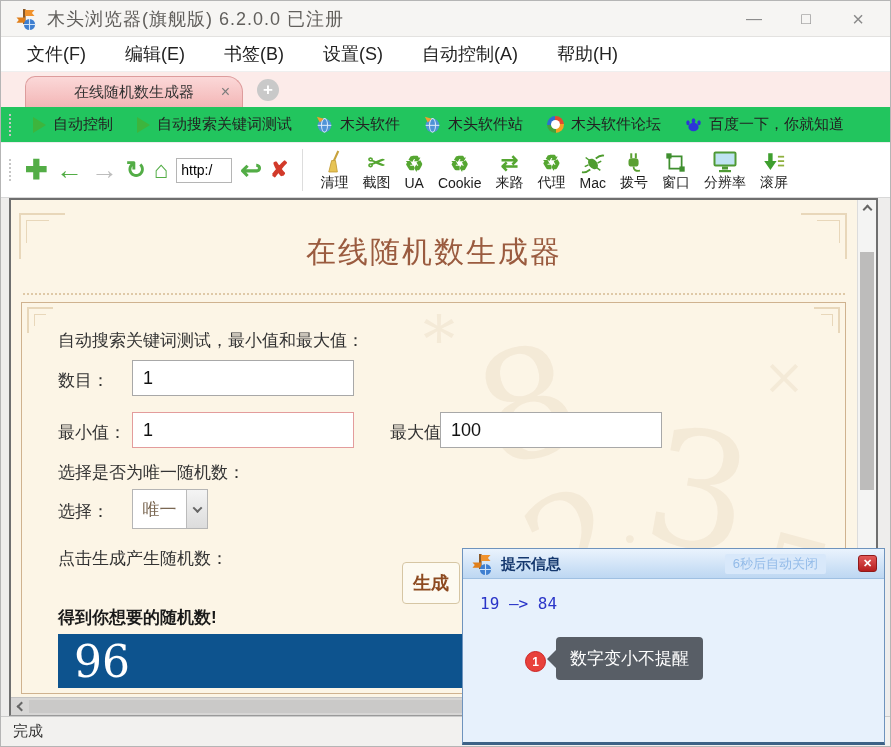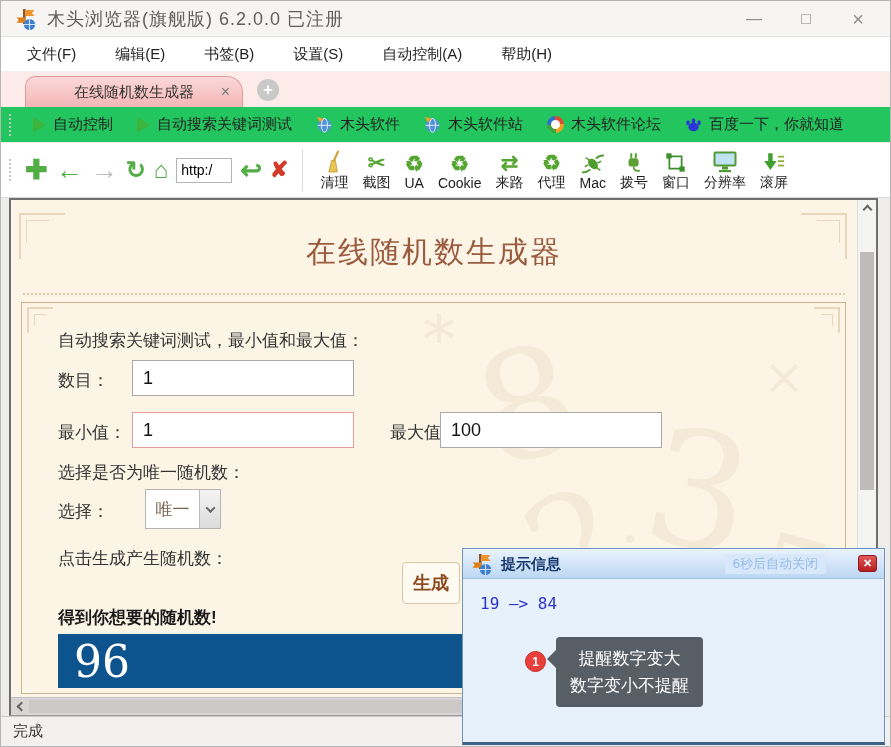--- a/index.html
+++ b/index.html
@@ -13,21 +13,21 @@
   .app-logo { width:24px; height:24px; margin:0 10px 0 12px; }
   .win-title { font-size:18px; color:#615f5c; letter-spacing:1px; }
   .win-controls { position:absolute; right:6px; top:0; height:36px; display:flex; }
   .win-btn { width:52px; height:36px; display:flex; align-items:center; justify-content:center;
              color:#8a8a8a; font-size:16px; cursor:default; }
   .win-btn.close { font-size:20px; }
 
   
   .menubar { position:absolute; left:0; top:36px; right:0; height:35px; background:#fff;
              border-bottom:1px solid #efefef; display:flex; align-items:center; padding-left:20px; }
-  .menu-item { font-size:15px; color:#222; margin-right:27px; padding:4px 6px; }
+  .menu-item { font-size:18px; color:#222; margin-right:27px; padding:4px 6px; }
 
   
   .tabbar { position:absolute; left:0; top:71px; right:0; height:35px; background:#fcebe9; }
   .tab { position:absolute; left:24px; bottom:0; width:218px; height:31px;
          background:linear-gradient(#fbd8d8,#f3b6b6); border:1px solid #dd9c9c; border-bottom:none;
          border-radius:10px 16px 0 0; display:flex; align-items:center; justify-content:center; }
   .tab-label { font-size:15px; color:#333; }
   .tab-close { position:absolute; right:12px; color:#7c7c7c; font-size:16px; line-height:1; }
   .newtab { position:absolute; left:256px; bottom:6px; width:22px; height:22px; border-radius:50%;
             background:#c9c9c9; color:#fff; font-size:17px; font-weight:bold; text-align:center;
@@ -88,21 +88,21 @@
   .wm2 { right:225px; top:160px; font-size:140px; transform:rotate(-25deg); }
   .wm3 { right:190px; top:210px; font-size:60px; }
   .wm4 { right:40px;  top:45px;  font-size:50px; }
   .wm5 { right:390px; top:0px;   font-size:64px; }
   .wm6 { right:15px;  top:210px; font-size:120px; transform:rotate(15deg); }
 
   .f-text { position:absolute; font-size:17px; color:#333; white-space:nowrap; }
   .t-input { position:absolute; height:36px; width:222px; border:1px solid #a8a8a8; background:#fff;
              font-size:18px; padding:0 10px; font-family:"Liberation Sans", sans-serif; color:#111; }
   .t-input.minb { border:1px solid #e39c9c; }
-  .select-box { position:absolute; left:123px; top:186px; width:76px; height:40px;
+  .select-box { position:absolute; left:110px; top:186px; width:76px; height:40px;
                 border:1px solid #b5b5b5; background:#fff; display:flex; }
   .sel-text { flex:1; display:flex; align-items:center; justify-content:center;
               font-size:17px; color:#7a6752; }
   .sel-btn { width:21px; background:linear-gradient(#f4f4f4,#dcdcdc); border-left:1px solid #bbb;
              display:flex; align-items:center; justify-content:center; }
   .chev { display:inline-block; width:7px; height:7px; border-right:2px solid #666;
           border-bottom:2px solid #666; }
   .chev.down { transform:rotate(45deg) translate(-1px,-1px); }
   .chev.up { transform:rotate(-135deg); margin-top:4px; }
   .chev.left { transform:rotate(135deg); margin-left:3px; }
@@ -414,19 +414,18 @@
       </svg>
       <span class="ptitle">提示信息</span>
       <span class="pcount">6秒后自动关闭</span>
       <span class="pclose">✕</span>
     </div>
     <div class="popup-body">
       <div class="pchange">19 —&gt; 84</div>
       <div class="pbadge">1</div>
       <div class="ptooltip">
         <span class="tip-arrow"></span>
-        <div>提醒数字变大</div>
         <div>数字变小不提醒</div>
       </div>
     </div>
   </div>
 
 </div>
 
 </body></html>

